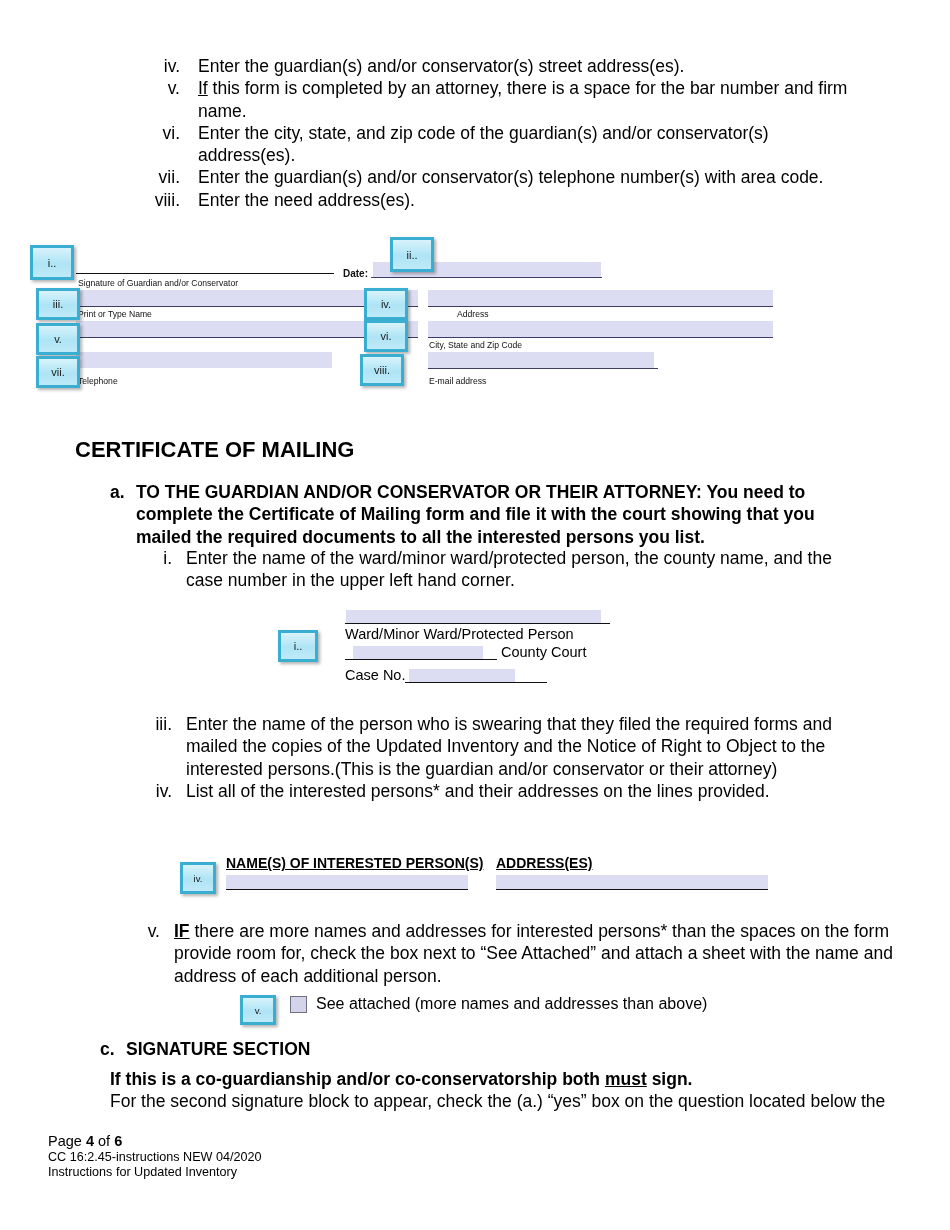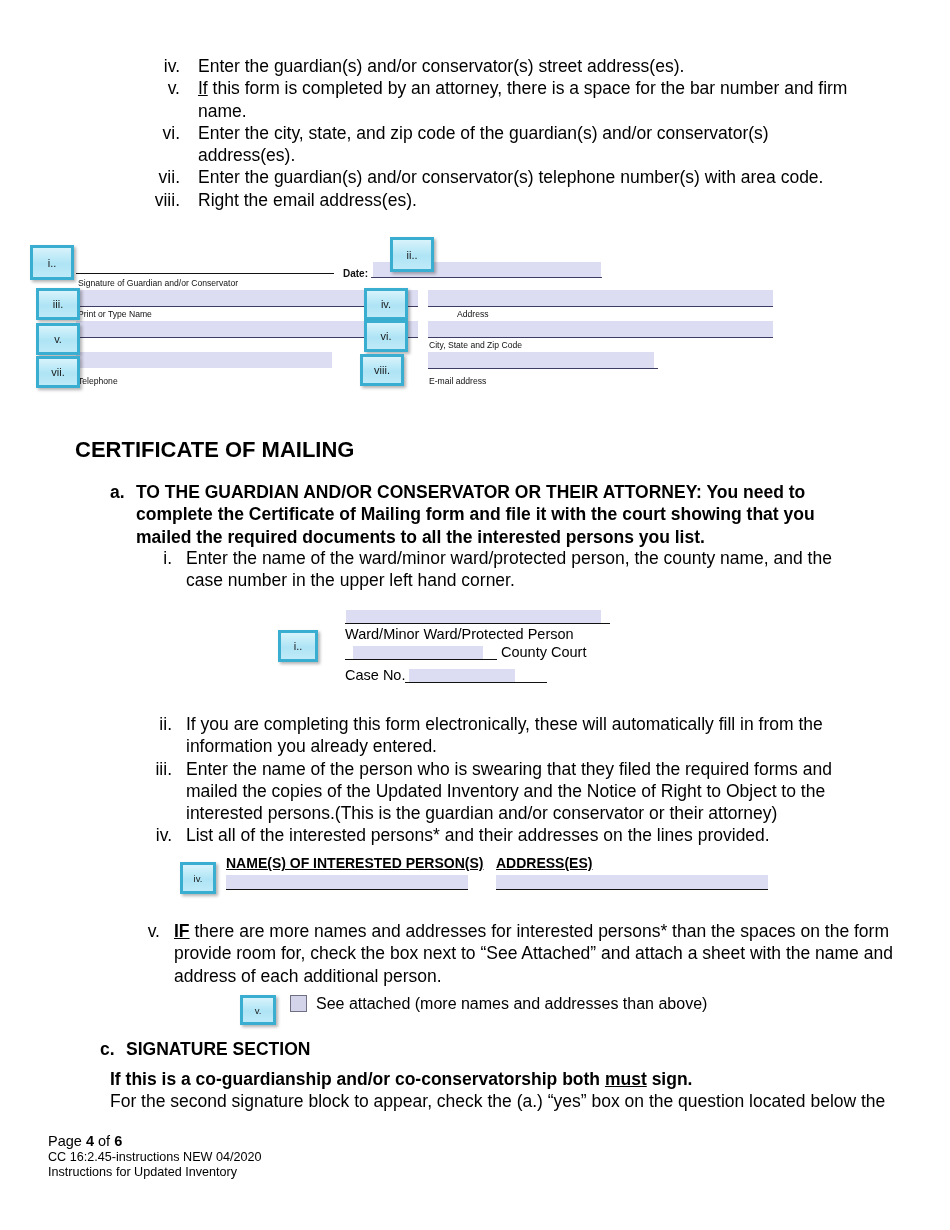--- a/index.html
+++ b/index.html
@@ -144,21 +144,21 @@
     text-decoration: underline;
     white-space: nowrap;
   }
 
   
   #attach-row {
     position: absolute;
     left: 240px;
     top: 995px;
     display: flex;
-    align-items: flex-start;
+    align-items: flex-end;
     font-size: 16px;
   }
   .chk {
     width: 17px;
     height: 17px;
     box-sizing: border-box;
     border: 1.4px solid #6f6f84;
     background: #d3d3ea;
     margin-right: 9px;
   }
@@ -191,21 +191,21 @@
   <li class="roman-row">
     <span class="roman-num">vi.</span>
     <span class="roman-txt">Enter the city, state, and zip code of the guardian(s) and/or conservator(s) address(es).</span>
   </li>
   <li class="roman-row">
     <span class="roman-num">vii.</span>
     <span class="roman-txt">Enter the guardian(s) and/or conservator(s) telephone number(s) with area code.</span>
   </li>
   <li class="roman-row">
     <span class="roman-num">viii.</span>
-    <span class="roman-txt">Right the email address(es).</span>
+    <span class="roman-txt">Enter the need address(es).</span>
   </li>
 </ul>
 
 <div id="sig-form">
 
   <div class="uline dark" style="left:48px; top:33px; width:258px;"></div>
   <div class="flabel" style="left:50px; top:38px;">Signature of Guardian and/or Conservator</div>
   <div class="ftext" style="left:315px; top:28px;">Date:</div>
   <div class="fld" style="left:345px; top:22px; width:228px; height:15px;"></div>
   <div class="uline" style="left:343px; top:37px; width:231px;"></div>
@@ -264,24 +264,20 @@
   <div class="fld" style="left:10px; top:38px; width:130px; height:13px;"></div>
   <div class="uline dark" style="left:2px; top:51px; width:152px;"></div>
   <div class="wrow" style="left:158px; top:36px;">County Court</div>
 
   <div class="wrow" style="left:2px; top:59px;">Case No.</div>
   <div class="fld" style="left:66px; top:61px; width:106px; height:13px;"></div>
   <div class="uline dark" style="left:62px; top:74px; width:142px;"></div>
 </div>
 
 <ul class="roman-list" style="left:140px; top:713px; width:730px;">
-  <li class="roman-row">
-    <span class="roman-num" style="width:32px;">ii.</span>
-    <span class="roman-txt">If you are completing this form electronically, these will automatically fill in from the information you already entered.</span>
-  </li>
   <li class="roman-row">
     <span class="roman-num" style="width:32px;">iii.</span>
     <span class="roman-txt">Enter the name of the person who is swearing that they filed the required forms and mailed the copies of the Updated Inventory and the Notice of Right to Object to the interested persons.(This is the guardian and/or conservator or their attorney)</span>
   </li>
   <li class="roman-row">
     <span class="roman-num" style="width:32px;">iv.</span>
     <span class="roman-txt">List all of the interested persons* and their addresses on the lines provided.</span>
   </li>
 </ul>
 

